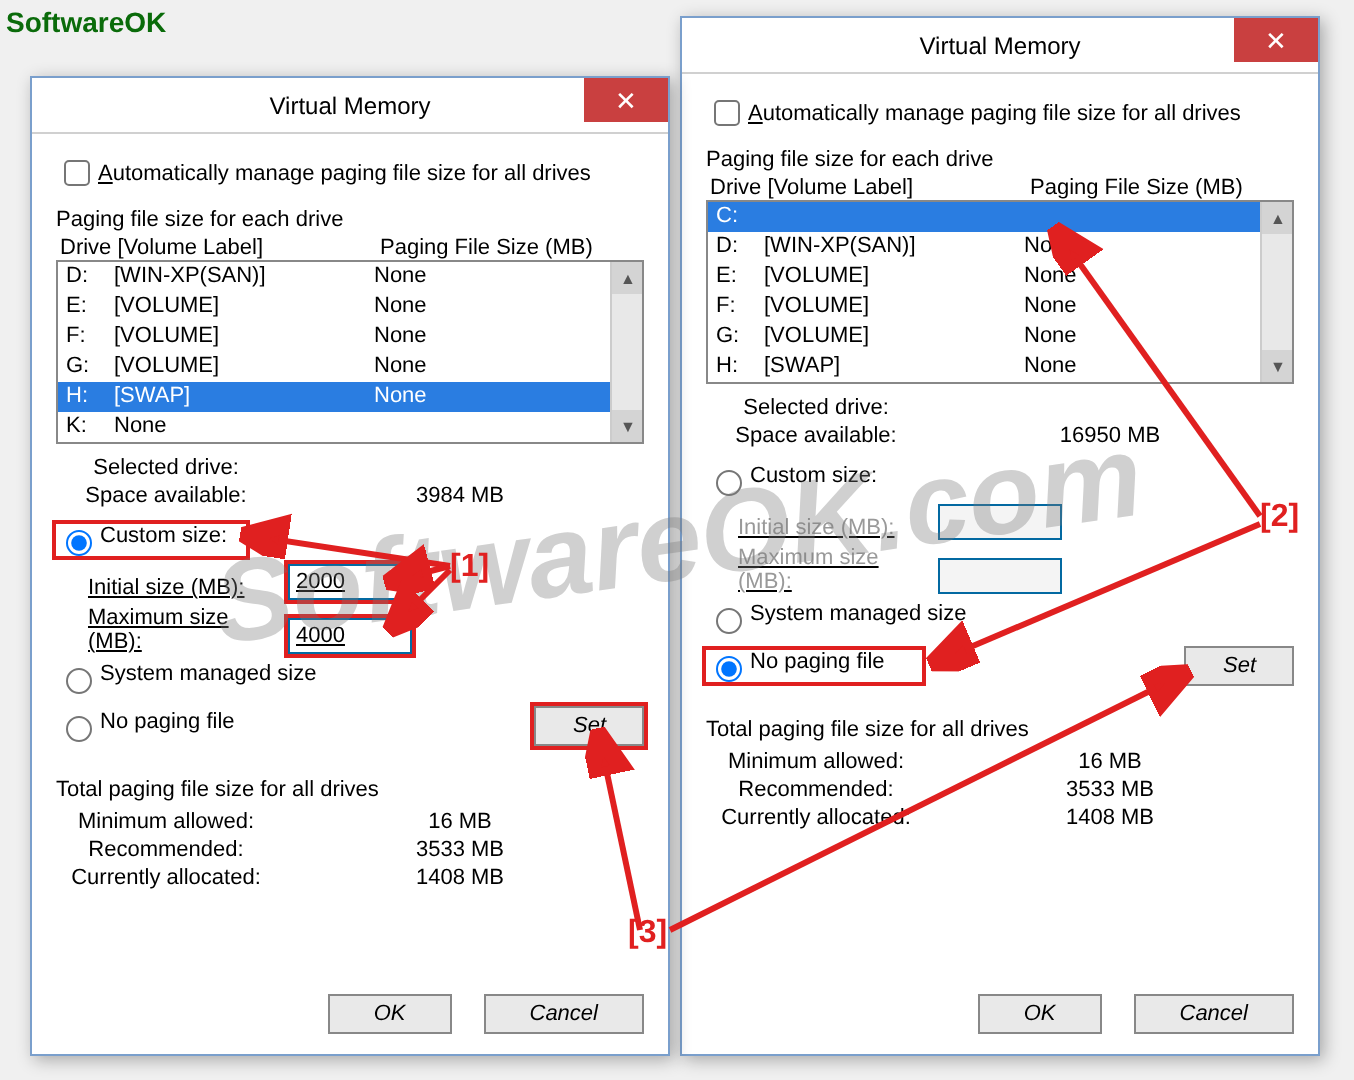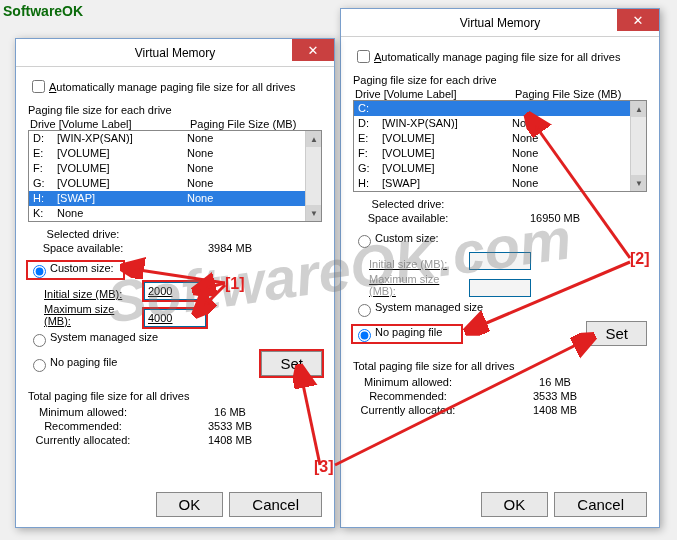--- a/index.html
+++ b/index.html
@@ -119,28 +119,29 @@
     padding: 1px 3px;
     font-size: 11px;
     height: 18px;
   }
   .size-row.disabled .lbl { color: #999; }
   .size-row.disabled input { background: #f4f4f4; color: #999; }
   .btn {
     border: 1px solid #888;
     background: #e9e9e9;
     padding: 3px 18px;
-    font-size: 15px;
+    font-size: 11px;
+    font-style: italic;
   }
   .total-group { margin: 6px 0; }
   .dialog-footer {
     position: absolute;
     bottom: 10px; right: 12px;
     display: flex;
-    gap: 6px;
+    gap: 16px;
   }
   .dialog-footer .btn { padding: 3px 22px; }
   .hl-red { outline: 2px solid #e02020; outline-offset: 0; }
   
   .annotation {
     position: absolute;
     z-index: 200;
     pointer-events: none;
   }
   .anno-label {

